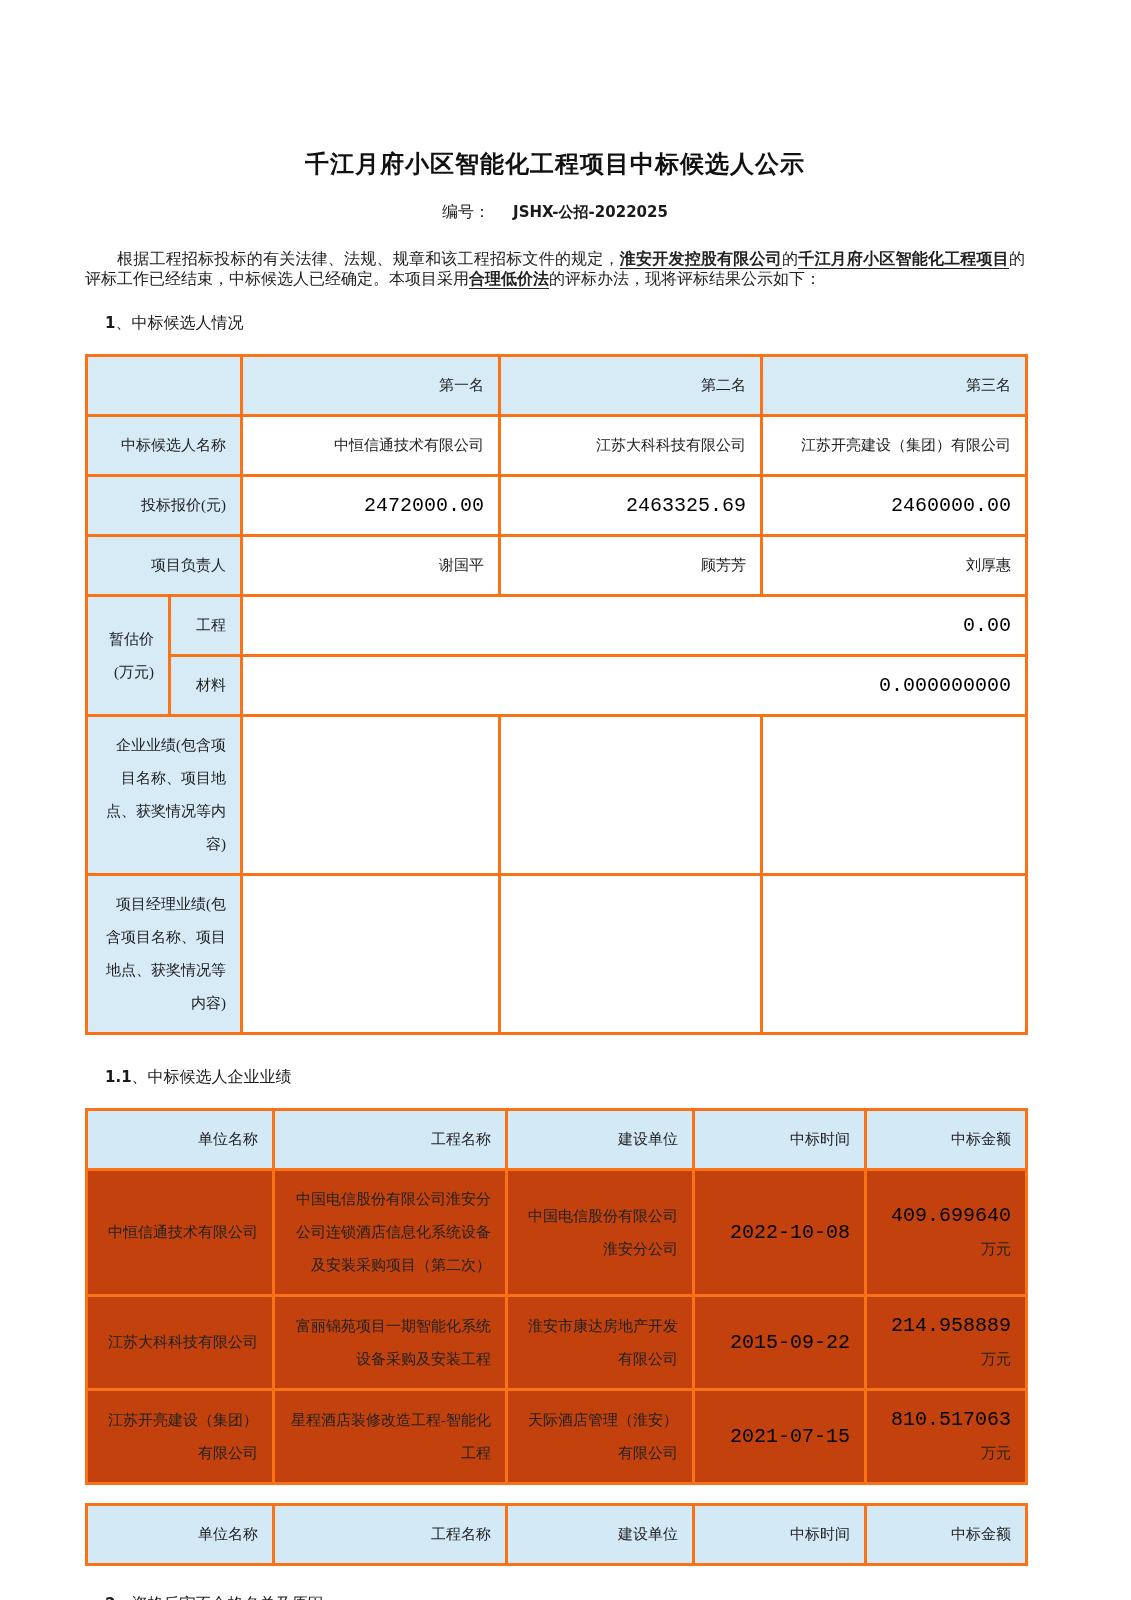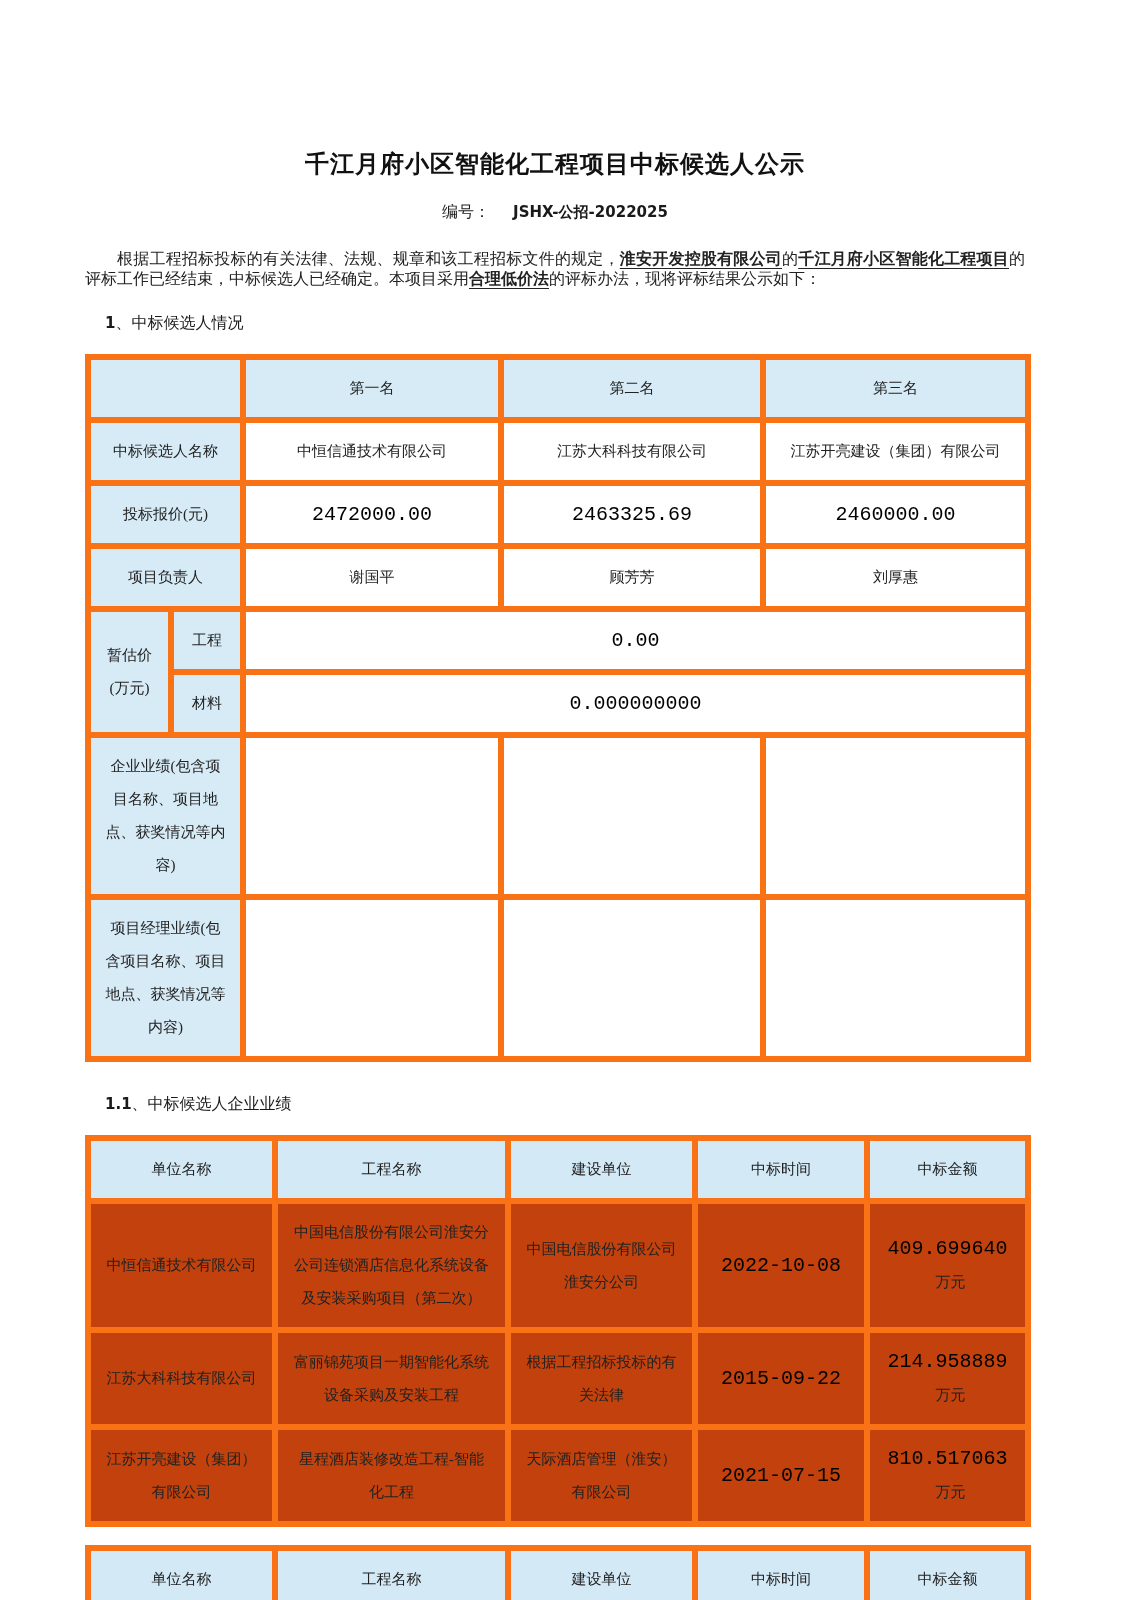--- a/index.html
+++ b/index.html
@@ -39,24 +39,24 @@
   .sec .num {
     font-family:"DejaVu Sans","Liberation Sans",sans-serif;
     font-weight:bold; font-size:15px;
   }
   .sec.s11 { margin-top:32px; }
   .sec.s12 { margin-top:24px; }
   .sec.s2  { margin-top:28px; }
 
   table { border-collapse:collapse; table-layout:fixed; width:940px; }
   th, td {
-    border:6px solid #f97316;
+    border:3px solid #f97316;
     font-weight:normal;
     font-size:15px;
-    text-align:center;
+    text-align:right;
     vertical-align:middle;
     padding:12px 14px;
     line-height:33px;
     word-break:break-all;
   }
   .t1 { margin-top:20px; }
   .t1 th.hdr, .t1 th.lbl { background:#d7ebf7; }
   .t1 td { background:#ffffff; }
   .t1 tr.hr     { height:41px; }
   .t1 tr.r-name { height:46px; }
@@ -181,21 +181,21 @@
     <tr class="dr1">
       <td>中恒信通技术有限公司</td>
       <td>中国电信股份有限公司淮安分公司连锁酒店信息化系统设备及安装采购项目（第二次）</td>
       <td>中国电信股份有限公司淮安分公司</td>
       <td class="num-val">2022-10-08</td>
       <td><span class="num-val">409.699640</span><span class="unit">万元</span></td>
     </tr>
     <tr class="dr2">
       <td>江苏大科科技有限公司</td>
       <td>富丽锦苑项目一期智能化系统设备采购及安装工程</td>
-      <td>根据工程招标投标的有关法律</td>
+      <td>淮安市康达房地产开发有限公司</td>
       <td class="num-val">2015-09-22</td>
       <td><span class="num-val">214.958889</span><span class="unit">万元</span></td>
     </tr>
     <tr class="dr3">
       <td>江苏开亮建设（集团）有限公司</td>
       <td>星程酒店装修改造工程-智能化工程</td>
       <td>天际酒店管理（淮安）有限公司</td>
       <td class="num-val">2021-07-15</td>
       <td><span class="num-val">810.517063</span><span class="unit">万元</span></td>
     </tr>

